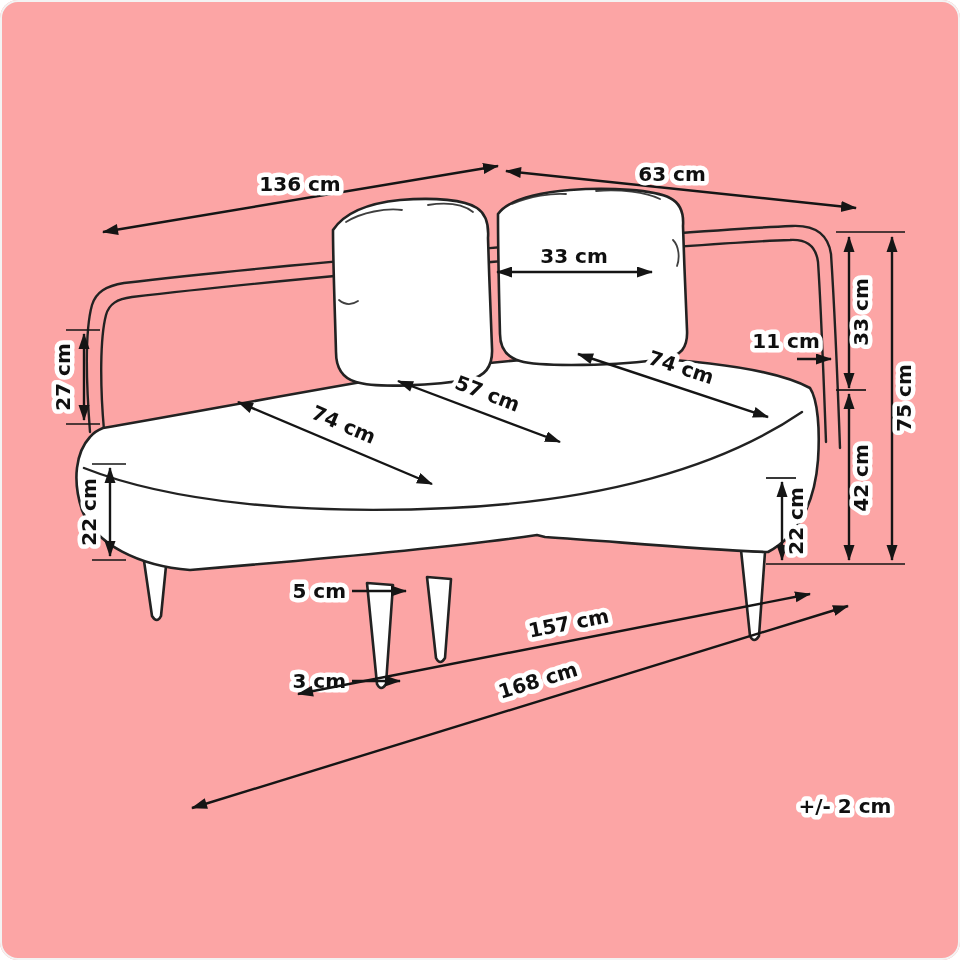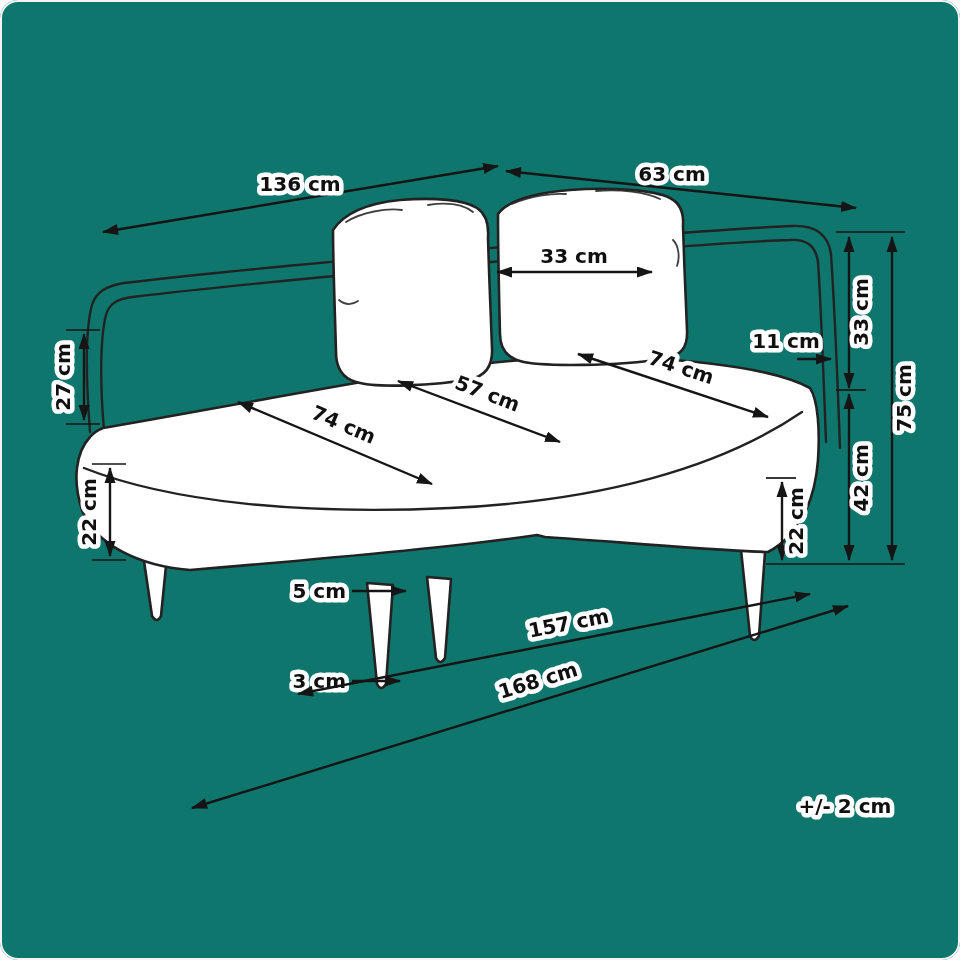--- a/index.html
+++ b/index.html
@@ -1,17 +1,17 @@
 <!DOCTYPE html>
 <html><head>
 <meta charset="utf-8">
 <style>
   html,body{margin:0;padding:0;background:#fff;}
   .stage{
-    width:960px;height:960px;position:relative;background:#0f766e;
+    width:960px;height:960px;position:relative;background:#fca5a5;
     border-radius:18px;box-shadow:inset 0 0 0 2px #f3f3f3;
     font-family:"DejaVu Sans","Liberation Sans",sans-serif;
     overflow:hidden;
   }
   svg{display:block;}
   .sofa{fill:#ffffff;stroke:#222222;stroke-width:2.6;stroke-linejoin:round;stroke-linecap:round;}
   .sofaline{fill:none;stroke:#222222;stroke-width:2.4;stroke-linejoin:round;stroke-linecap:round;}
   .crease{fill:none;stroke:#2a2a2a;stroke-width:1.8;stroke-linecap:round;opacity:.9;}
   .dim{fill:none;stroke:#151515;stroke-width:2.4;}
   .ext{fill:none;stroke:#151515;stroke-width:1.7;}

